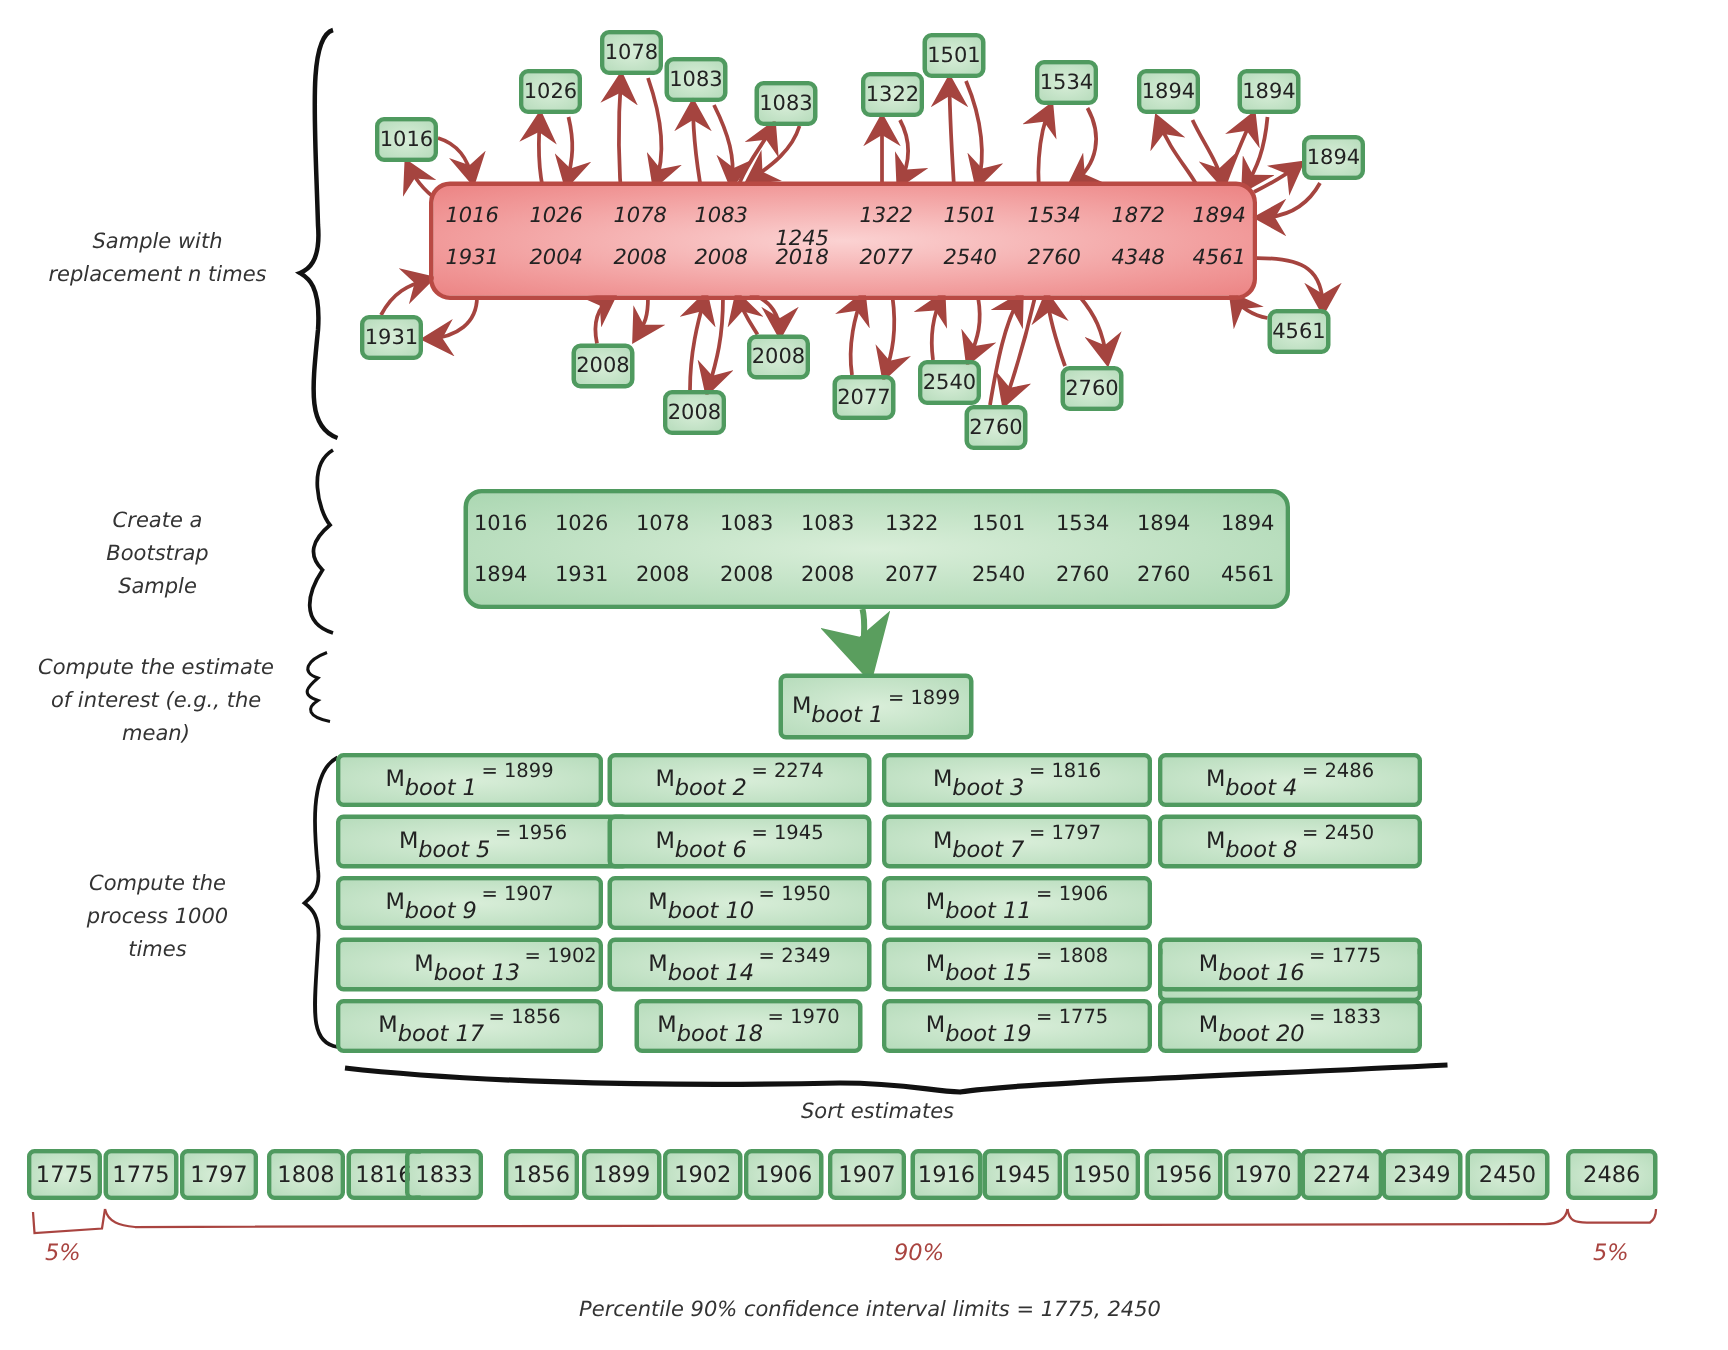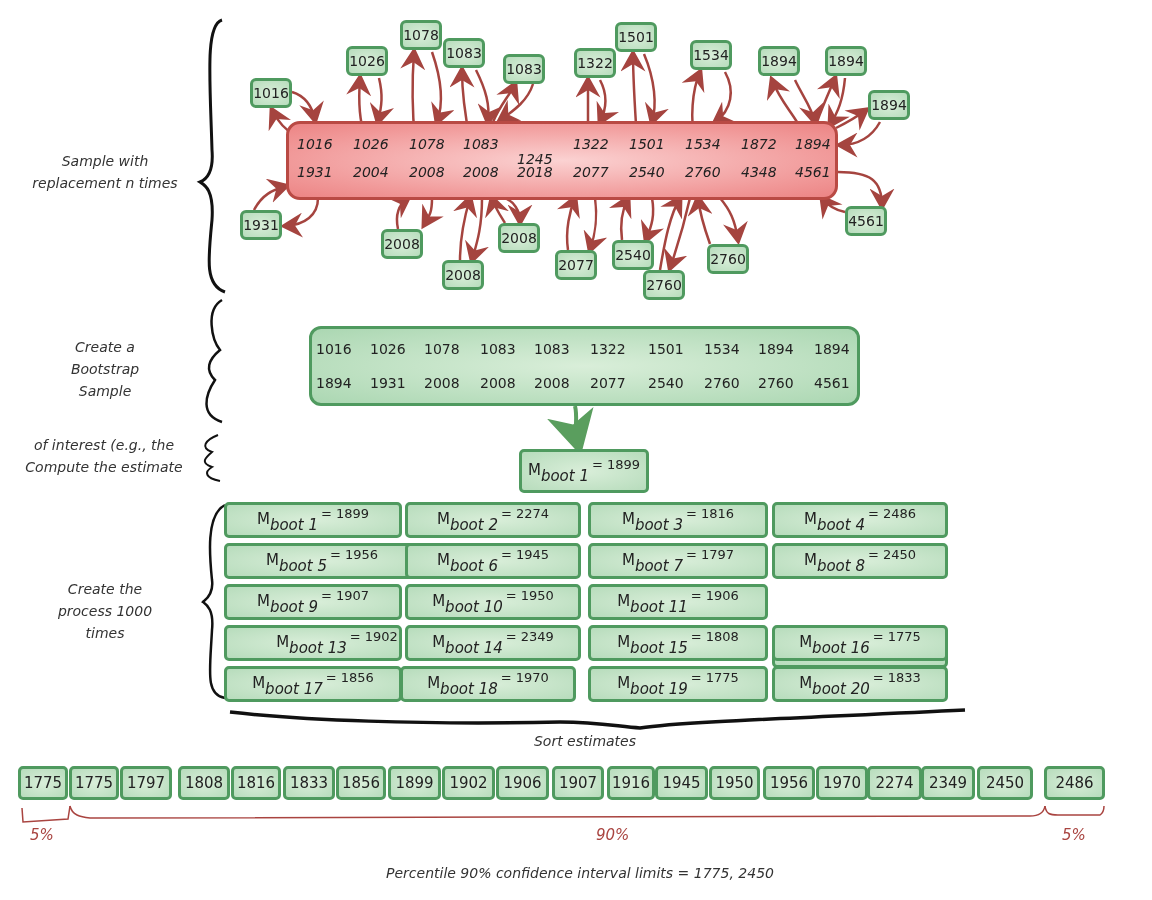--- a/index.html
+++ b/index.html
@@ -98,25 +98,26 @@
 <div class="lbl" style="left:20px;top:150px;width:170px;">
   <div>Sample with</div>
   <div>replacement n times</div>
 </div>
 <div class="lbl" style="left:50px;top:336px;width:110px;">
   <div>Create a</div>
   <div>Bootstrap</div>
   <div>Sample</div>
 </div>
 <div class="lbl" style="left:6px;top:434px;width:196px;">
+  <div>Compute the estimate</div>
   <div>of interest (e.g., the</div>
-  <div>Compute the estimate</div>
+  <div>mean)</div>
 </div>
 <div class="lbl" style="left:45px;top:578px;width:120px;">
-  <div>Create the</div>
+  <div>Compute the</div>
   <div>process 1000</div>
   <div>times</div>
 </div>
 
 <div class="rbox" id="rbox">
     <span class="rnum" style="left: 8px; top: 12px;">1016</span>
     <span class="rnum" style="left: 64px; top: 12px;">1026</span>
     <span class="rnum" style="left: 120px; top: 12px;">1078</span>
     <span class="rnum" style="left: 174px; top: 12px;">1083</span>
     <span class="rnum" style="left: 228px; top: 27px;">1245</span>
@@ -232,40 +233,40 @@
     </div>
     <div class="mbox" style="left: 588px; width: 180px; top: 625px;">
       <span class="m"><span>M</span><sub>boot 15</sub><span class="eq">= 1808</span></span>
     </div>
     <div class="mbox" style="left: 772px; width: 176px; top: 625px;">
       <span class="m"><span>M</span><sub>boot 16</sub><span class="eq">= 1775</span></span>
     </div>
     <div class="mbox" style="left: 224px; width: 178px; top: 666px;">
       <span class="m"><span>M</span><sub>boot 17</sub><span class="eq">= 1856</span></span>
     </div>
-    <div class="mbox" style="left: 400px; width: 176px; top: 666px;">
+    <div class="mbox" style="left: 423px; width: 152px; top: 666px;">
       <span class="m"><span>M</span><sub>boot 18</sub><span class="eq">= 1970</span></span>
     </div>
     <div class="mbox" style="left: 588px; width: 180px; top: 666px;">
       <span class="m"><span>M</span><sub>boot 19</sub><span class="eq">= 1775</span></span>
     </div>
     <div class="mbox" style="left: 772px; width: 176px; top: 666px;">
       <span class="m"><span>M</span><sub>boot 20</sub><span class="eq">= 1833</span></span>
     </div>
   </div>
 
 <div class="lbl" style="left:500px;top:730px;width:170px;">Sort estimates</div>
 
 <div id="sorted">
     <div class="sbox" style="left: 18px; width: 50px;">1775</div>
     <div class="sbox" style="left: 69px; width: 50px;">1775</div>
     <div class="sbox" style="left: 120px; width: 52px;">1797</div>
     <div class="sbox" style="left: 178px; width: 52px;">1808</div>
     <div class="sbox" style="left: 231px; width: 50px;">1816</div>
-    <div class="sbox" style="left: 283px; width: 52px;">1833</div>
+    <div class="sbox" style="left: 270px; width: 52px;">1833</div>
     <div class="sbox" style="left: 336px; width: 50px; text-align: center;">1856</div>
     <div class="sbox" style="left: 388px; width: 53px;">1899</div>
     <div class="sbox" style="left: 442px; width: 53px;">1902</div>
     <div class="sbox" style="left: 496px; width: 53px;">1906</div>
     <div class="sbox" style="left: 552px; width: 52px;">1907</div>
     <div class="sbox" style="left: 607px; width: 48px;">1916</div>
     <div class="sbox" style="left: 655px; width: 53px;">1945</div>
     <div class="sbox" style="left: 709px; width: 51px;">1950</div>
     <div class="sbox" style="left: 763px; width: 52px;">1956</div>
     <div class="sbox" style="left: 816px; width: 52px;">1970</div>

